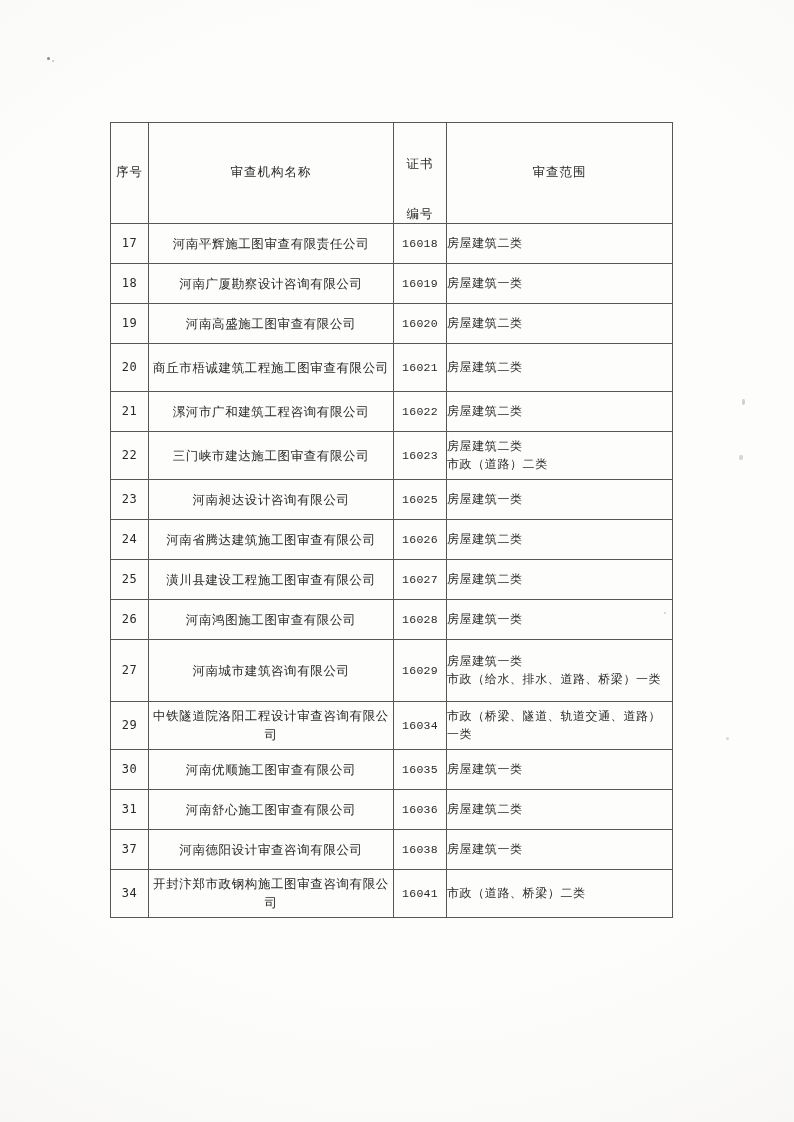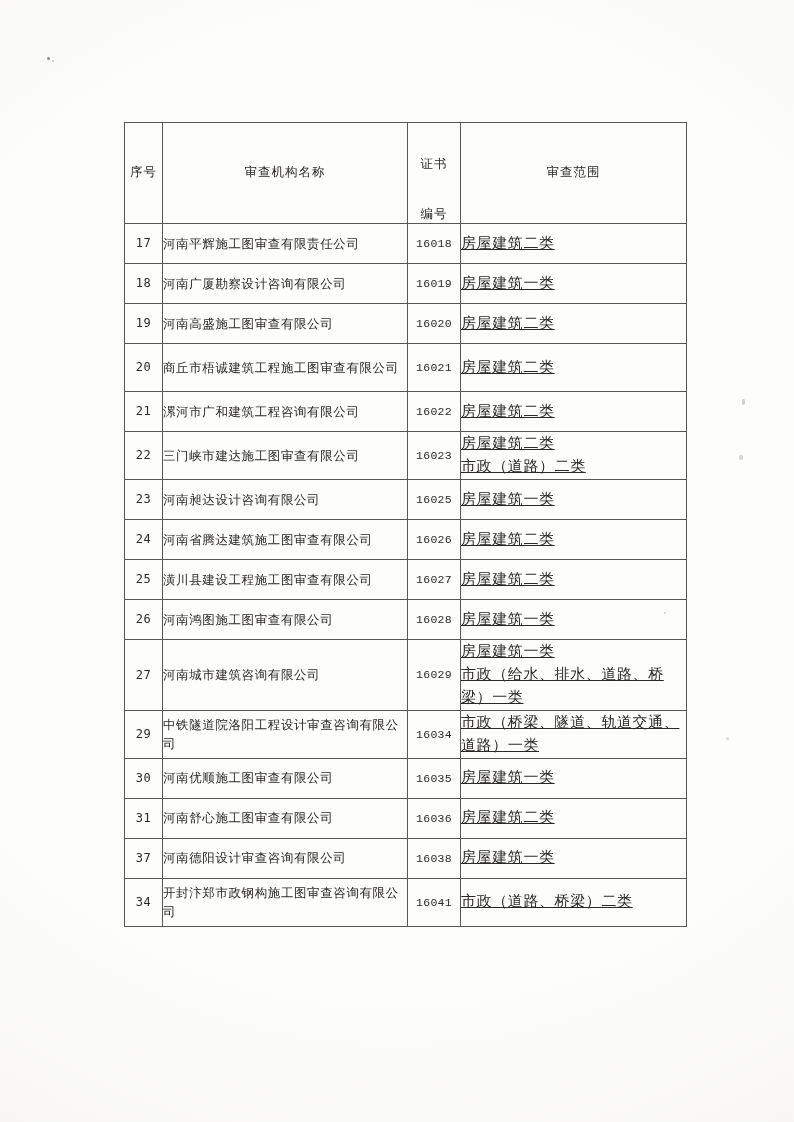--- a/index.html
+++ b/index.html
@@ -32,21 +32,21 @@
   .page-scan {
     position: absolute;
     inset: 0;
     background:
       radial-gradient(ellipse 120% 80% at 50% 45%, rgba(255,255,255,0) 55%, rgba(236,234,229,0.55) 100%);
     pointer-events: none;
   }
 
   #doc-table {
     position: absolute;
-    left: 124px;
+    left: 110px;
     top: 122px;
     width: 562px;
     border-collapse: collapse;
     table-layout: fixed;
   }
 
   #doc-table td,
   #doc-table th {
     border: 1px solid #5a5954;
     padding: 0;
@@ -75,40 +75,39 @@
   .hdr-cert span { display: block; margin-top: 33px; }
 
   td.cell-idx {
     text-align: center;
     font-size: 12px;
     font-family: "DejaVu Sans Mono", "Liberation Mono", monospace;
     letter-spacing: 0.5px;
     color: #3a3936;
   }
   td.cell-name {
-    text-align: left;
+    text-align: center;
     padding: 5px 5px 5px 9px;
     font-size: 12.5px;
     line-height: 1.55;
     letter-spacing: 0.6px;
   }
   td.cell-cert {
     text-align: center;
     font-size: 11.5px;
     font-family: Liberation Mono, monospace;
     letter-spacing: 0.3px;
     color: #3a3936;
   }
   td.cell-scope {
     text-align: left;
     padding: 5px 6px 5px 8px;
-    font-size: 15px;
+    font-size: 12px;
     line-height: 1.55;
     letter-spacing: 0.6px;
-    text-decoration: underline;
   }
   td.cell-scope .scope-line { display: block; }
 
   tr.data-row { height: 40px; }
   tr.data-row.tall { height: 48px; }
   tr.data-row.triple { height: 62px; }
 
   
   #doc-table td, #doc-table th { text-rendering: optimizeLegibility; }
   .ink {

